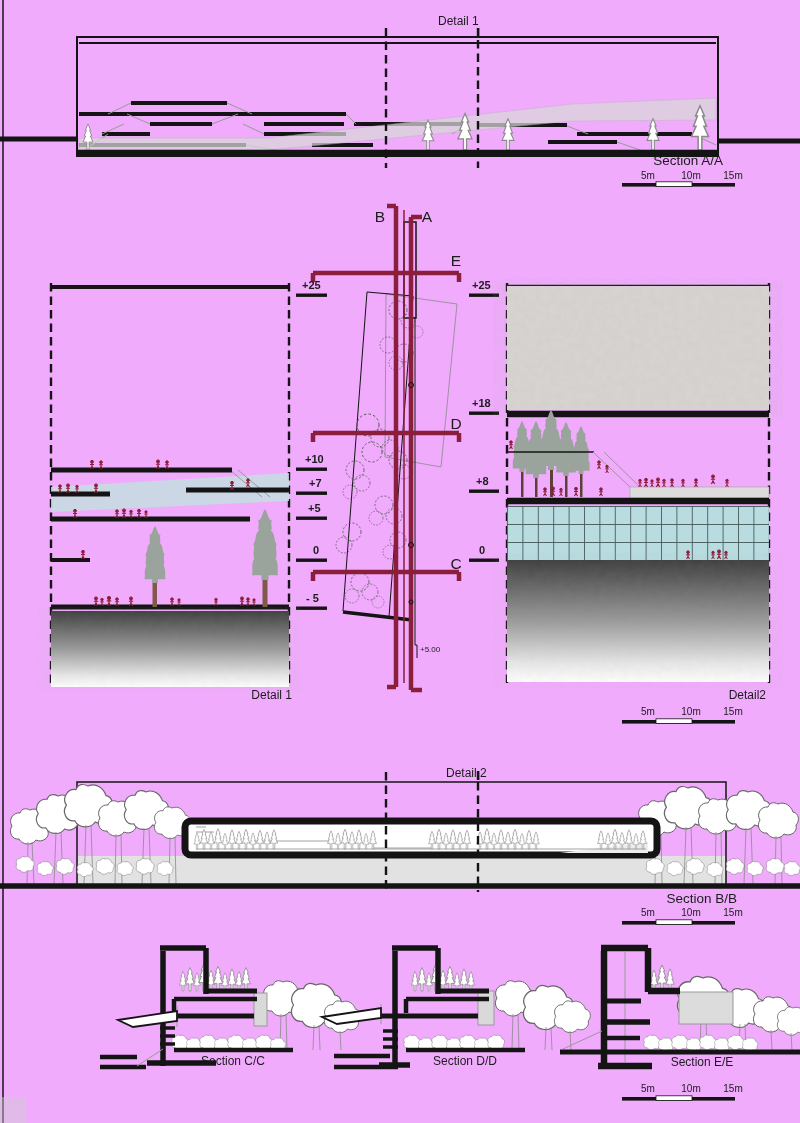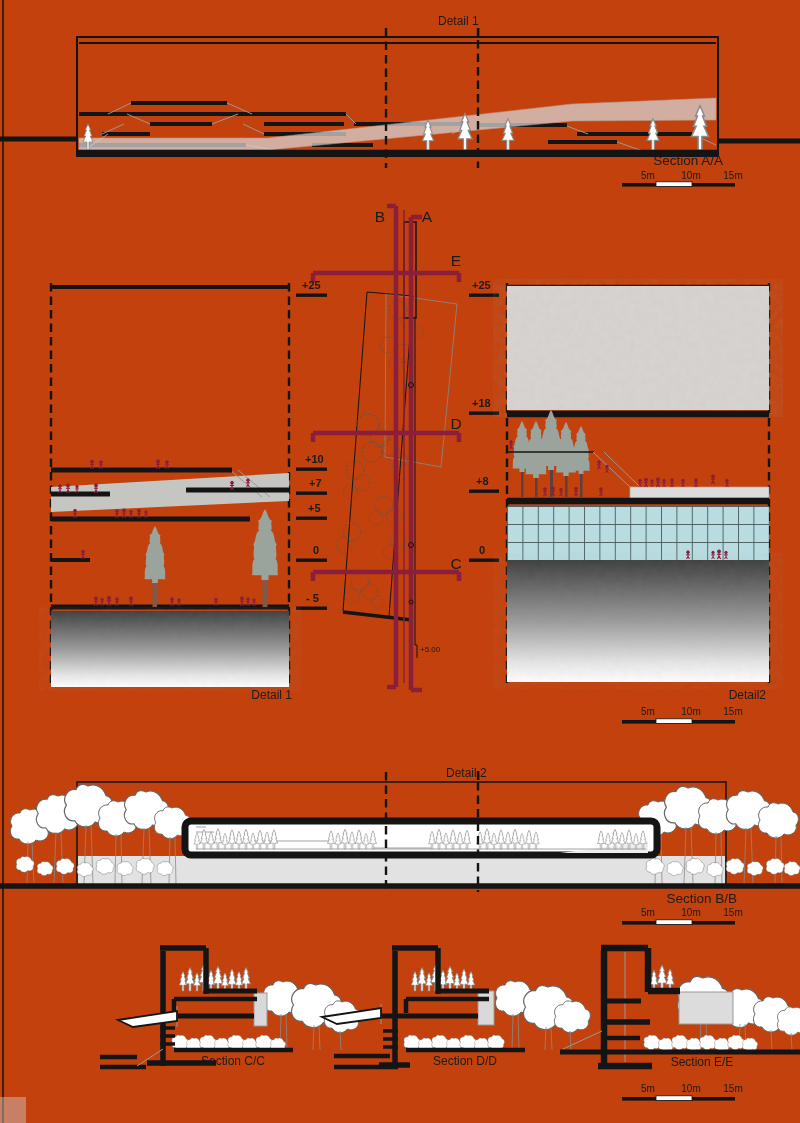--- a/index.html
+++ b/index.html
@@ -1,17 +1,17 @@
 <!DOCTYPE html>
 <html><head>
 <meta charset="utf-8">
 <style>
   :root{ --accent:#8b1e3a; }
   html,body{margin:0;padding:0;background:#fff;}
-  .sheet{position:relative;width:800px;height:1123px;background:#c2410c;overflow:hidden;
+  .sheet{position:relative;width:800px;height:1123px;background:#f0abfc;overflow:hidden;
          font-family:"Liberation Sans",sans-serif;}
   svg{display:block;}
   text{font-family:"Liberation Sans",sans-serif;fill:#1c1c1c;}
   .t8{font-size:8px;} .t10{font-size:10px;} .t11{font-size:11px;font-weight:600;}
   .t12{font-size:12px;} .t13{font-size:13.5px;} .t15{font-size:15.5px;}
   .mid{text-anchor:middle;} .end{text-anchor:end;}
   .s1{stroke:#141414;stroke-width:1;fill:none;}
   .s15{stroke:#141414;stroke-width:1.5;fill:none;}
   .s2{stroke:#141414;stroke-width:2;fill:none;}
   .s35{stroke:#141414;stroke-width:3.5;fill:none;}

